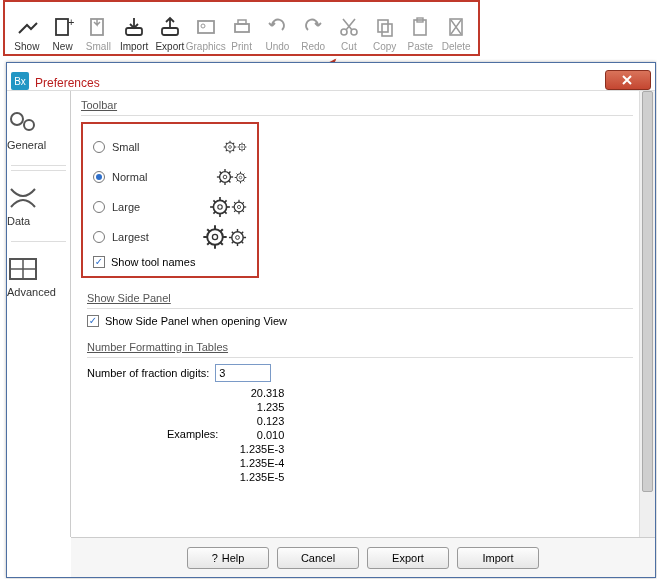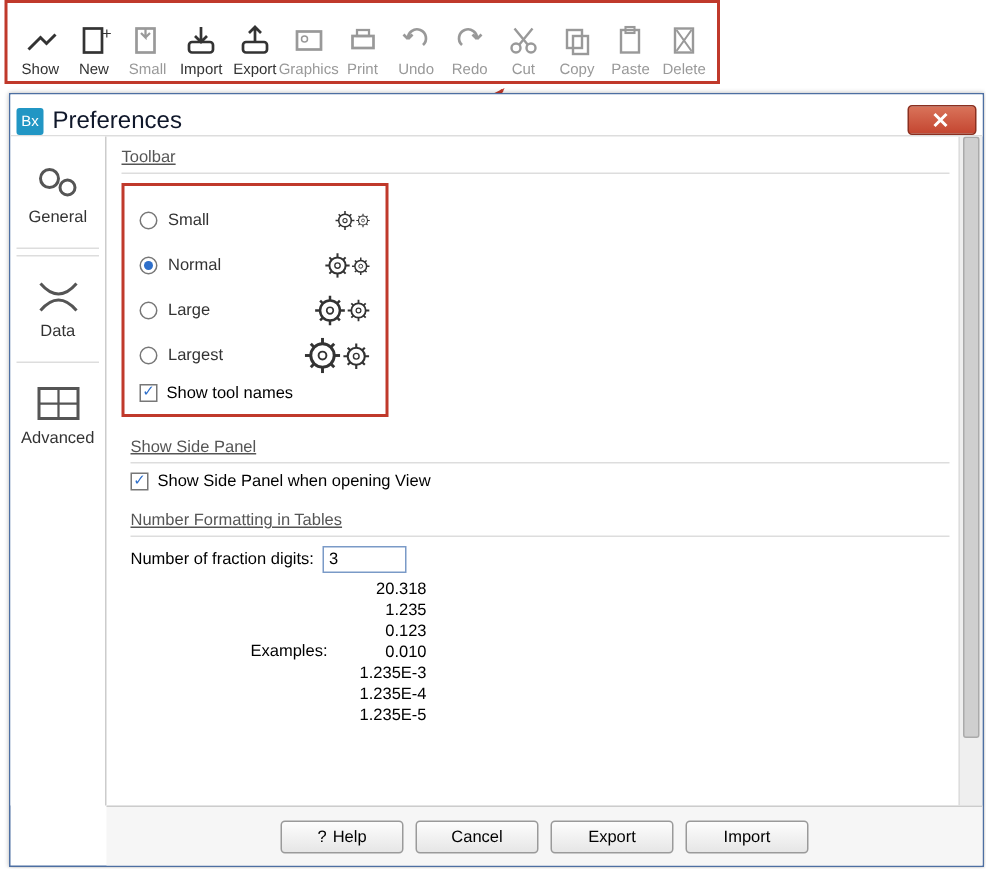--- a/index.html
+++ b/index.html
@@ -12,28 +12,28 @@
 .tool svg { width: 22px; height: 22px; }
 .tool span { margin-top: 3px; font-size: 10px; }
 
 
 .arrow { position: absolute; left: 245px; top: 55px; width: 100px; height: 90px; pointer-events: none; }
 
 
 .dialog { position: absolute; left: 6px; top: 62px; width: 650px; height: 516px; border: 1px solid #4d6fa2; background: #fff; box-shadow: 0 0 3px rgba(0,0,0,0.3); }
 .titlebar { height: 28px; background: #fff; border-bottom: 1px solid #ddd; display: flex; align-items: flex-end; padding-left: 4px; }
 .title-icon { width: 18px; height: 18px; background: #2196c4; color: #fff; font-size: 10px; display: flex; align-items: center; justify-content: center; border-radius: 2px; margin-right: 6px; }
-.title-text { font-size: 16px; color: #0f172a; }
+.title-text { font-size: 12px; color: #b91c1c; }
 .close-btn { margin-left: auto; width: 46px; height: 20px; margin-right: 4px; background: linear-gradient(#d9735a,#c44631); border: 1px solid #8a2f1f; border-radius: 3px; color: #fff; display: flex; align-items: center; justify-content: center; cursor: pointer; }
 
 .dialog-body { display: flex; height: calc(100% - 28px - 40px); }
 
 
 .tabs { width: 64px; background: #fff; border-right: 1px solid #ccc; display: flex; flex-direction: column; padding-top: 6px; }
-.tab { display: flex; flex-direction: column; align-items: center; justify-content: center; height: 66px; cursor: pointer; color: #333; }
+.tab { display: flex; flex-direction: column; justify-content: center; height: 66px; cursor: pointer; color: #333; }
 .tab svg { width: 32px; height: 26px; }
 .tab span { margin-top: 4px; }
 .tab.active { background: #d0d0d0; }
 .tab-sep { height: 0; border-top: 1px solid #ddd; margin: 2px 4px; }
 
 
 .content { flex: 1; position: relative; overflow: hidden; }
 .scroll { position: absolute; right: 0; top: 0; width: 16px; height: 100%; background: #efefef; border-left: 1px solid #ddd; }
 .scroll-thumb { position: absolute; left: 2px; right: 2px; top: 0; height: 90%; background: #cfcfcf; border: 1px solid #aaa; border-radius: 2px; }
 .content-inner { padding: 6px 22px 6px 10px; }

